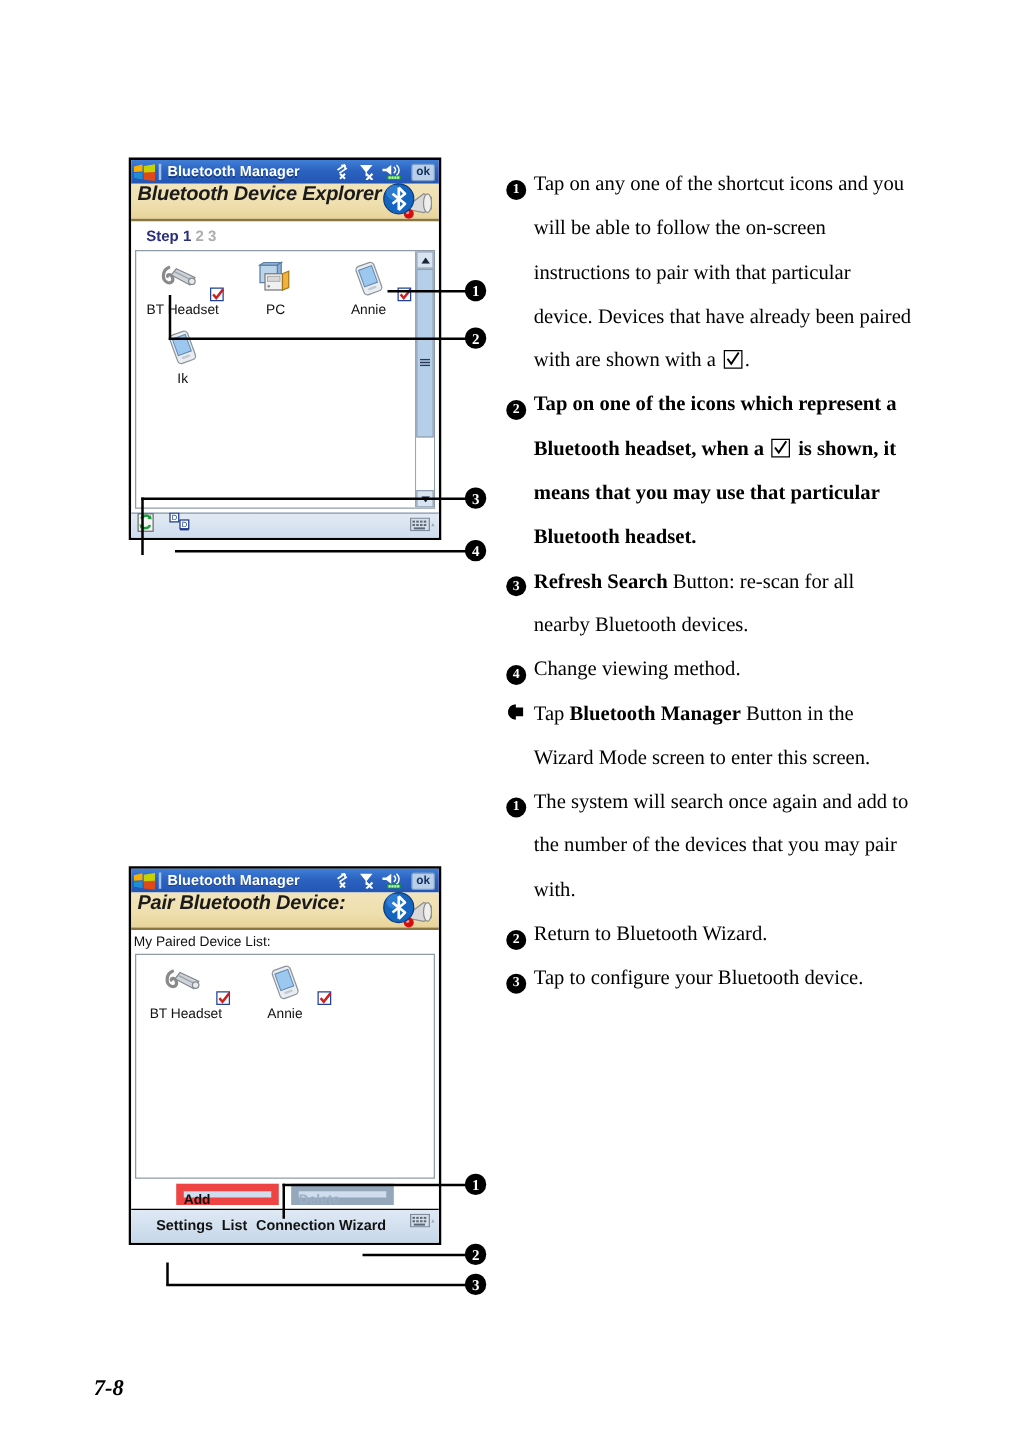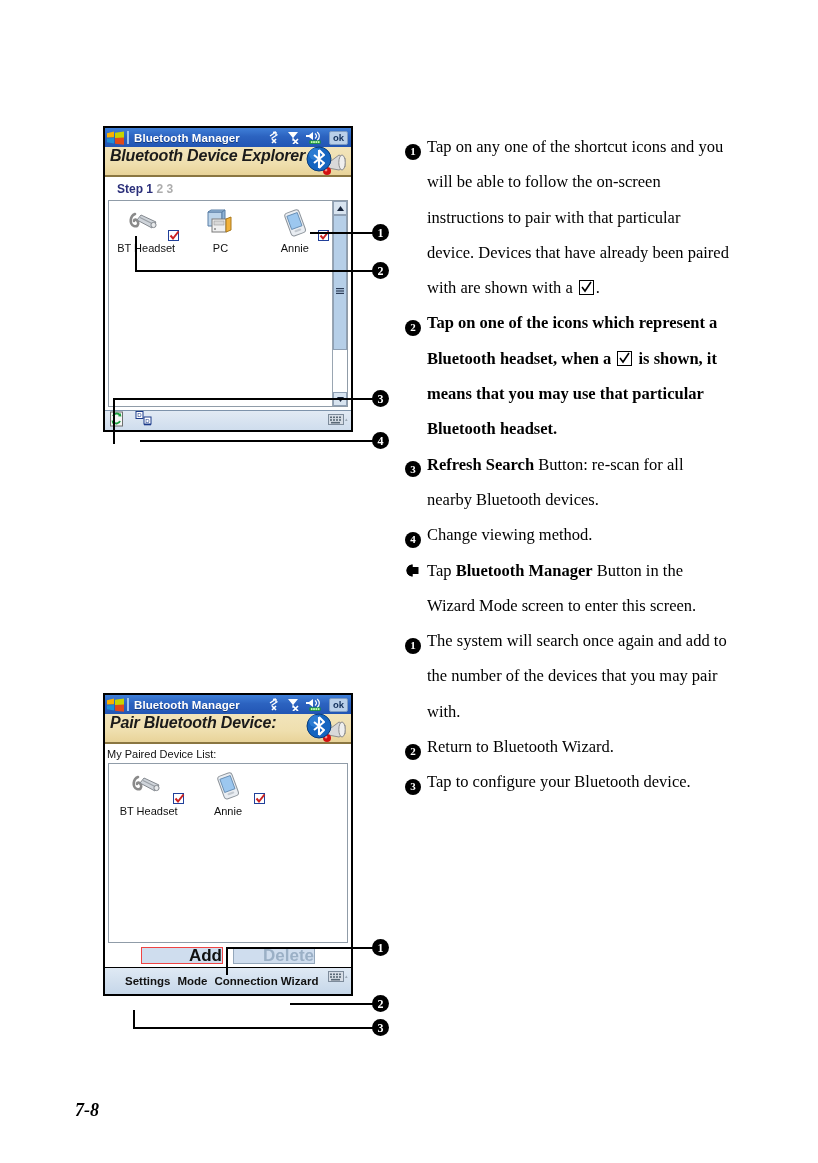--- a/index.html
+++ b/index.html
@@ -130,23 +130,23 @@
   }
   .chk svg { position:absolute; left:0; top:-1px; }
 
   
   .sub-label {
     font-size:11px; color:#111; padding:4px 0 3px 2px;
     font-family:"Liberation Sans","DejaVu Sans",sans-serif;
   }
   .btn-row { display:flex; gap:10px; justify-content:center; padding:4px 0 3px; }
   .pbtn {
-    width:82px; height:17px; line-height:15px; text-align:right;
-    background:#cfddee; border:1px solid #ef4444;
-    font-size:17px; font-weight:bold; color:#101010;
+    width:82px; height:17px; line-height:15px; text-align:left;
+    background:#cfddee; border:6px solid #ef4444;
+    font-size:11px; font-weight:bold; color:#101010;
     font-family:"Liberation Sans","DejaVu Sans",sans-serif;
   }
   .pbtn.disabled { color:#9bb0c6; border-color:#94a7bb; }
   .pda-taskbar {
     height:27px;
     background: linear-gradient(to bottom,#dfe9f4 0%, #c6d7e9 100%);
     border-top:1px solid #000;
     display:flex; align-items:center; padding-left:20px; gap:7px;
     position:relative;
   }
@@ -316,20 +316,37 @@
               <span class="chk" style="right:3px;bottom:0;">
                 <svg width="11" height="11" viewBox="0 0 11 11">
                   <path d="M1.5 5.5 L4 8.5 L9.5 1.5" stroke="#cc2222" stroke-width="2" fill="none"></path>
                 </svg>
               </span>
             </div>
             <div class="lbl">Annie</div>
           </div>
         </div>
 
+        <div class="icon-row" style="padding-top:8px;">
+
+          <div class="dev">
+            <div class="glyph">
+              <svg width="40" height="32" viewBox="0 0 40 32">
+                <g transform="rotate(-20 20 16)">
+                  <rect x="13" y="3" width="15" height="24" rx="3" fill="#e9edf2" stroke="#8d949b" stroke-width="1"></rect>
+                  <rect x="15" y="6" width="11" height="14" fill="#9cc7ef" stroke="#5f86ad" stroke-width=".8"></rect>
+                  <rect x="17" y="22" width="7" height="2" rx="1" fill="#c3c9d0"></rect>
+                </g>
+              </svg>
+            </div>
+            <div class="lbl">Ik</div>
+          </div>
+          <div class="dev"></div>
+          <div class="dev"></div>
+        </div>
       </div>
 
       <div class="vscroll">
         <div class="sb-btn">
           <svg width="7" height="5" viewBox="0 0 7 5">
               <path d="M3.5 0 L7 5 L0 5 Z" fill="#17243a"></path>
             </svg>
         </div>
         <div class="sb-thumb" style="height:135px;">
           <span class="sb-grip">
@@ -487,21 +504,21 @@
       </div>
     </div>
 
     <div class="btn-row">
       <div class="pbtn">Add</div>
       <div class="pbtn disabled">Delete</div>
     </div>
 
     <div class="pda-taskbar">
       <span class="tb-item">Settings</span>
-      <span class="tb-item">Mode</span>
+      <span class="tb-item">List</span>
       <span class="tb-item">Connection Wizard</span>
       <span class="sip">
         <svg width="20" height="11" viewBox="0 0 20 11">
           <rect x="0.5" y="0.5" width="15" height="10" fill="#d6dde6" stroke="#7d8b9b" stroke-width="1"></rect>
           <g fill="#5a6977">
             <rect x="2" y="2.5" width="2" height="1.6"></rect>
               <rect x="5" y="2.5" width="2" height="1.6"></rect>
             <rect x="8" y="2.5" width="2" height="1.6"></rect>
               <rect x="11" y="2.5" width="2" height="1.6"></rect>
             <rect x="2" y="5.2" width="2" height="1.6"></rect>

